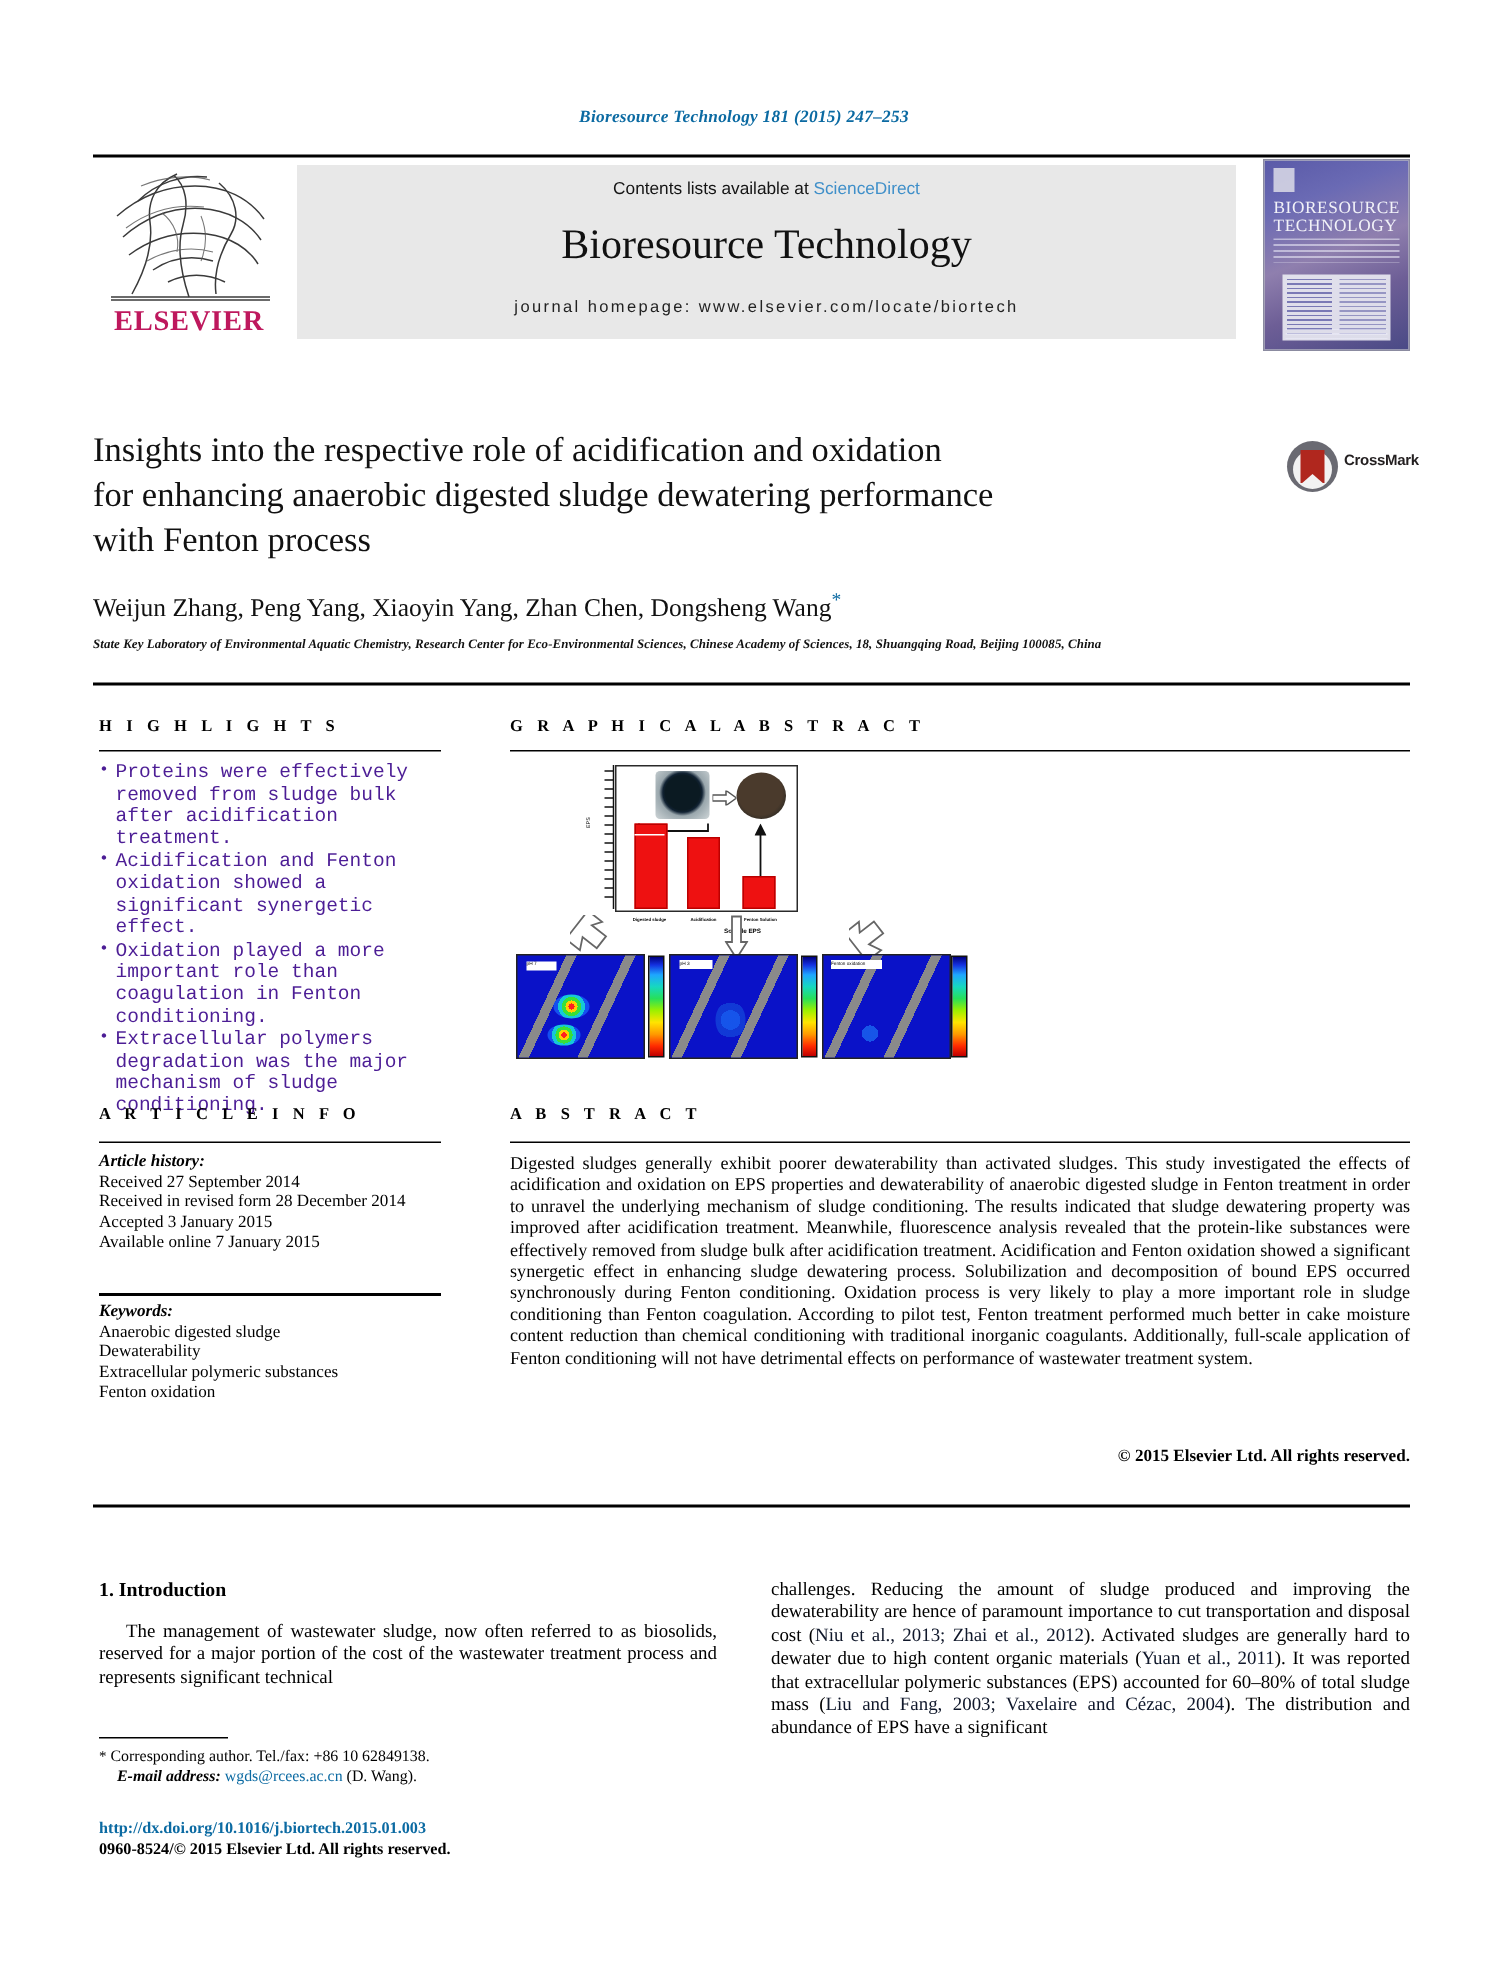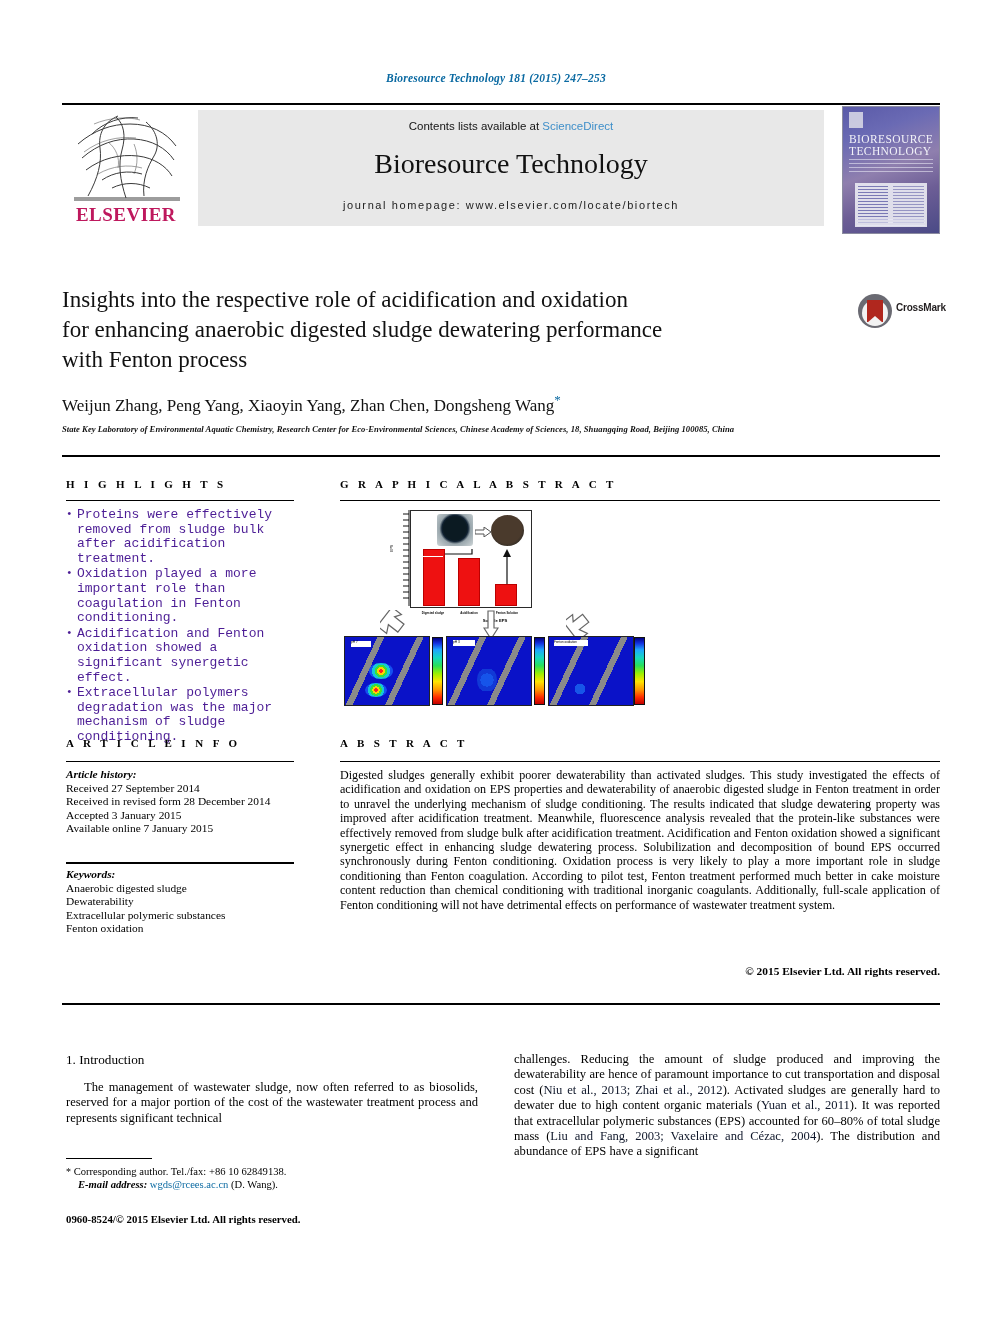--- a/index.html
+++ b/index.html
@@ -135,21 +135,21 @@
   .ab-rule{position:absolute;left:340px;top:761px;width:600px;height:1px;background:#000;}
   .ab-body{position:absolute;left:340px;top:768px;width:600px;
     font-family:"Liberation Serif",serif;font-size:12.1px;line-height:14.4px;
     text-align:justify;color:#000;}
   .ab-copy{position:absolute;left:340px;top:965px;width:600px;text-align:right;
     font-family:"Liberation Serif",serif;font-weight:bold;font-size:11.4px;color:#000;}
 
   
   .col-l{position:absolute;left:66px;top:1052px;width:412px;}
   .col-r{position:absolute;left:514px;top:1052px;width:426px;}
-  .h1{font-family:"Liberation Serif",serif;font-weight:normal;font-size:13.2px;margin:0 0 12px 0;}
+  .h1{font-family:"Liberation Serif",serif;font-weight:bold;font-size:13.2px;margin:0 0 12px 0;}
   .ptext{font-family:"Liberation Serif",serif;font-size:12.6px;line-height:15.4px;text-align:justify;margin:0;}
   .ptext.indent{text-indent:18px;}
   .cite{color:#0f172a;}
 
   .fnrule{position:absolute;left:66px;top:1158px;width:86px;height:1.4px;background:#000;}
   .footnote{position:absolute;left:66px;top:1165px;width:412px;
     font-family:"Liberation Serif",serif;font-size:10.6px;line-height:13.4px;color:#000;}
   .footnote .star{font-size:10px;}
   .footnote .em{font-style:italic;font-weight:bold;}
   .mail{color:#0b6aa2;}
@@ -262,22 +262,22 @@
   </div>
   <div class="affil">State Key Laboratory of Environmental Aquatic Chemistry, Research Center for Eco-Environmental Sciences, Chinese Academy of Sciences, 18, Shuangqing Road, Beijing 100085, China</div>
 
   <div class="rule-wide"></div>
 
   <div class="secheading hl-head">H I G H L I G H T S</div>
   <div class="hl-rule"></div>
   <div class="hl-list">
     <ul>
       <li>Proteins were effectively removed from sludge bulk after acidification treatment.</li>
+      <li>Acidification and Fenton oxidation showed a significant synergetic effect.</li>
       <li>Oxidation played a more important role than coagulation in Fenton conditioning.</li>
-      <li>Acidification and Fenton oxidation showed a significant synergetic effect.</li>
       <li>Extracellular polymers degradation was the major mechanism of sludge conditioning.</li>
     </ul>
   </div>
 
   <div class="secheading ga-head">G R A P H I C A L   A B S T R A C T</div>
   <div class="ga-rule"></div>
 
   <div class="gabox">
 
     <div class="ga-chart">
@@ -411,16 +411,17 @@
       <span>Corresponding author. Tel./fax: +86 10 62849138.</span>
     </div>
     <div style="padding-left:12px;">
       <span class="em">E-mail address:</span>
       <span class="mail">wgds@rcees.ac.cn</span>
       <span>(D. Wang).</span>
     </div>
   </div>
 
   <div class="doiblock">
+    <div class="doi">http://dx.doi.org/10.1016/j.biortech.2015.01.003</div>
     <div class="issn">0960-8524/© 2015 Elsevier Ltd. All rights reserved.</div>
   </div>
 
 </div>
 
 </body></html>

